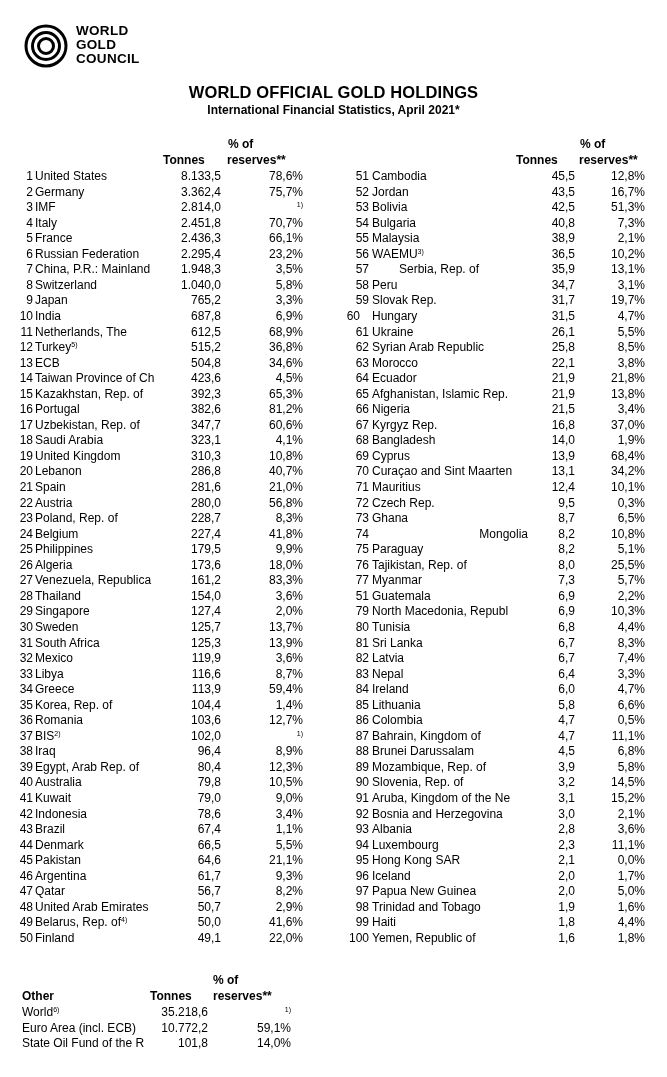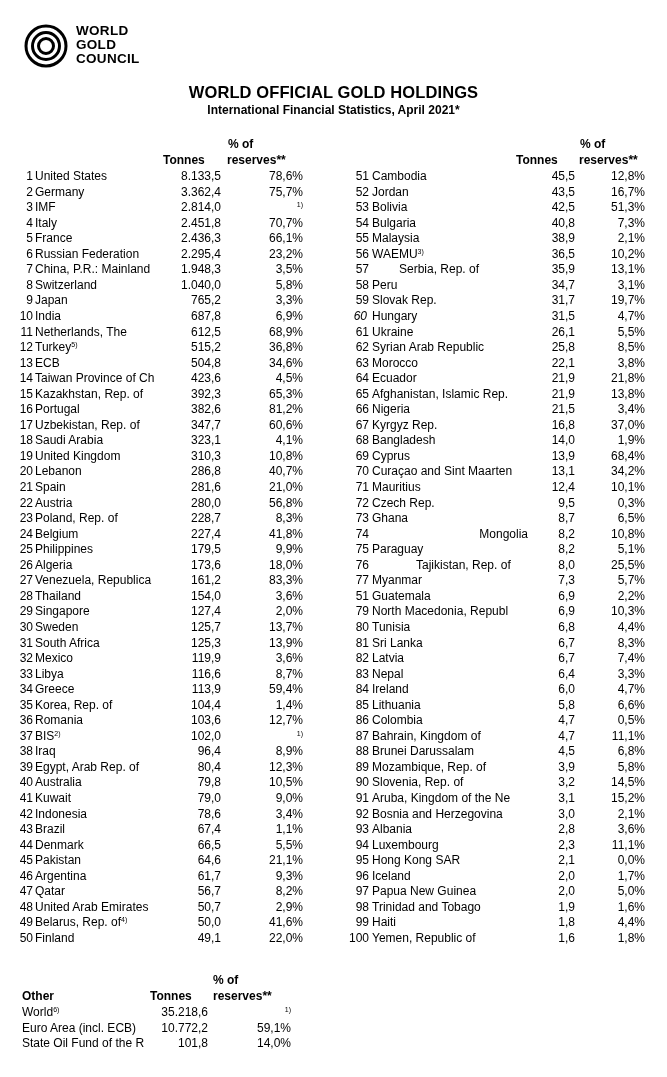--- a/index.html
+++ b/index.html
@@ -402,21 +402,21 @@
       <span class="tonnes" style="left:505px;width:70px;">34,7</span>
       <span class="pct" style="left:585px;width:60px;">3,1%</span>
     </div>
     <div class="row" style="left:0;top:293.4px;width:667px;">
       <span class="rank" style="left:339px;width:30px;">59</span>
       <span class="name" style="left:372px;width:140px;"><span style="position:static;">Slovak Rep.</span></span>
       <span class="tonnes" style="left:505px;width:70px;">31,7</span>
       <span class="pct" style="left:585px;width:60px;">19,7%</span>
     </div>
     <div class="row" style="left:0;top:308.95000000000005px;width:667px;">
-      <span class="rank" style="left:337px;width:30px;font-style:italic;">60</span>
+      <span class="rank" style="left:330px;width:30px;">60</span>
       <span class="name" style="left:372px;width:140px;"><span style="position:static;">Hungary</span></span>
       <span class="tonnes" style="left:505px;width:70px;">31,5</span>
       <span class="pct" style="left:585px;width:60px;">4,7%</span>
     </div>
     <div class="row" style="left:0;top:324.5px;width:667px;">
       <span class="rank" style="left:339px;width:30px;">61</span>
       <span class="name" style="left:372px;width:140px;"><span style="position:static;">Ukraine</span></span>
       <span class="tonnes" style="left:505px;width:70px;">26,1</span>
       <span class="pct" style="left:585px;width:60px;">5,5%</span>
     </div>
@@ -499,21 +499,21 @@
       <span class="pct" style="left:585px;width:60px;">10,8%</span>
     </div>
     <div class="row" style="left:0;top:542.2px;width:667px;">
       <span class="rank" style="left:339px;width:30px;">75</span>
       <span class="name" style="left:372px;width:140px;"><span style="position:static;">Paraguay</span></span>
       <span class="tonnes" style="left:505px;width:70px;">8,2</span>
       <span class="pct" style="left:585px;width:60px;">5,1%</span>
     </div>
     <div class="row" style="left:0;top:557.75px;width:667px;">
       <span class="rank" style="left:339px;width:30px;">76</span>
-      <span class="name" style="left:372px;width:140px;"><span style="position:static;margin-left:44px;">Tajikistan, Rep. of</span></span>
+      <span class="name" style="left:372px;width:140px;"><span style="position:static;">Tajikistan, Rep. of</span></span>
       <span class="tonnes" style="left:505px;width:70px;">8,0</span>
       <span class="pct" style="left:585px;width:60px;">25,5%</span>
     </div>
     <div class="row" style="left:0;top:573.3px;width:667px;">
       <span class="rank" style="left:339px;width:30px;">77</span>
       <span class="name" style="left:372px;width:140px;"><span style="position:static;">Myanmar</span></span>
       <span class="tonnes" style="left:505px;width:70px;">7,3</span>
       <span class="pct" style="left:585px;width:60px;">5,7%</span>
     </div>
     <div class="row" style="left:0;top:588.85px;width:667px;">

